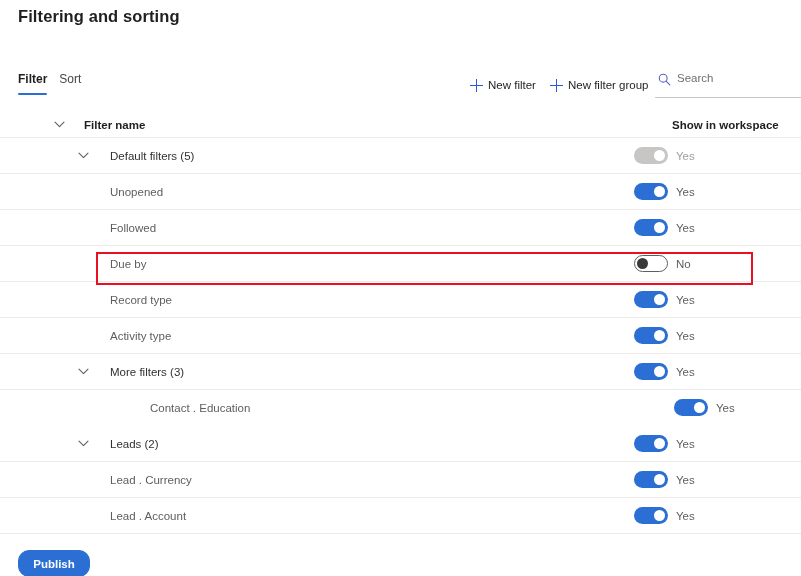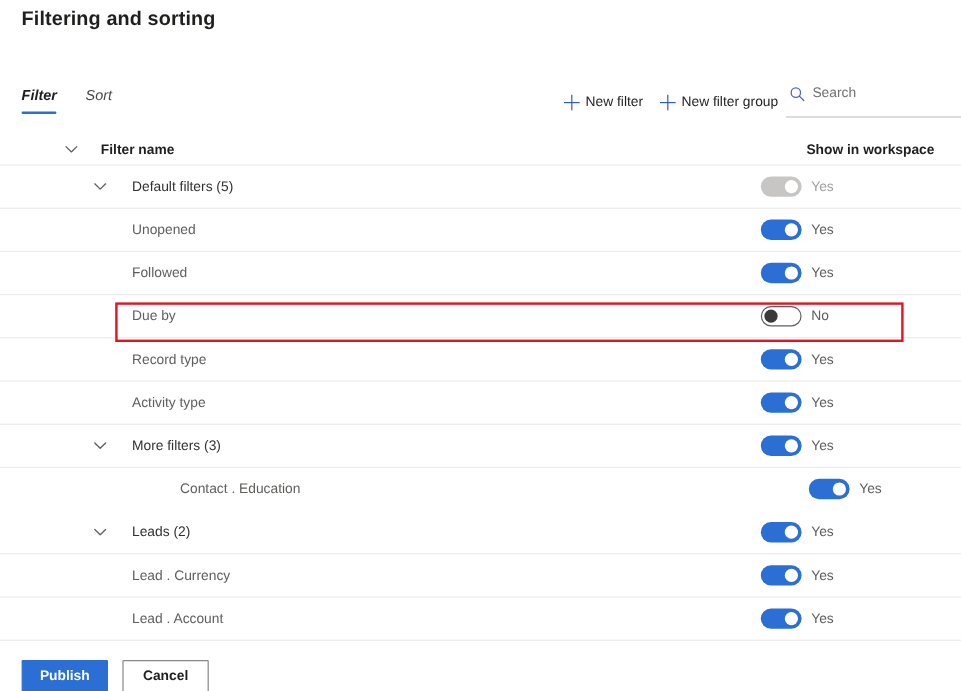--- a/index.html
+++ b/index.html
@@ -44,23 +44,22 @@
     text-decoration: none;
     cursor: pointer;
   }
 
   
   .tabs {
     position: absolute;
     left: 18px;
     top: 72px;
     display: flex;
-    gap: 24px;
+    gap: 12px;
     align-items: flex-start;
-    font-style: italic;
   }
   .tab {
     font-size: 12px;
     color: #484644;
     padding-bottom: 9px;
     cursor: pointer;
     position: relative;
   }
   .tab.active {
     color: #201f1e;
@@ -256,21 +255,21 @@
     left: 18px;
     top: 550px;
     display: flex;
     gap: 12px;
   }
   .btn {
     height: 27px;
     min-width: 72px;
     font-family: "Liberation Sans", sans-serif;
     font-size: 11.5px;
-    border-radius: 1px;
+    border-radius: 11px;
     cursor: pointer;
     display: flex;
     align-items: center;
     justify-content: center;
     padding: 8px 14px;
   }
   .btn.primary {
     background: #2b6fd4;
     color: #ffffff;
     border: 1px solid #2b6fd4;
@@ -452,16 +451,15 @@
         <span class="toggle-label">Yes</span>
       </span>
     </div>
 
   </div>
 
   <div class="annot-box"></div>
 
   <div class="footer">
     <div class="btn primary">Publish</div>
-    <div class="btn secondary">Cancel</div>
   </div>
 
 </div>
 
 </body></html>

